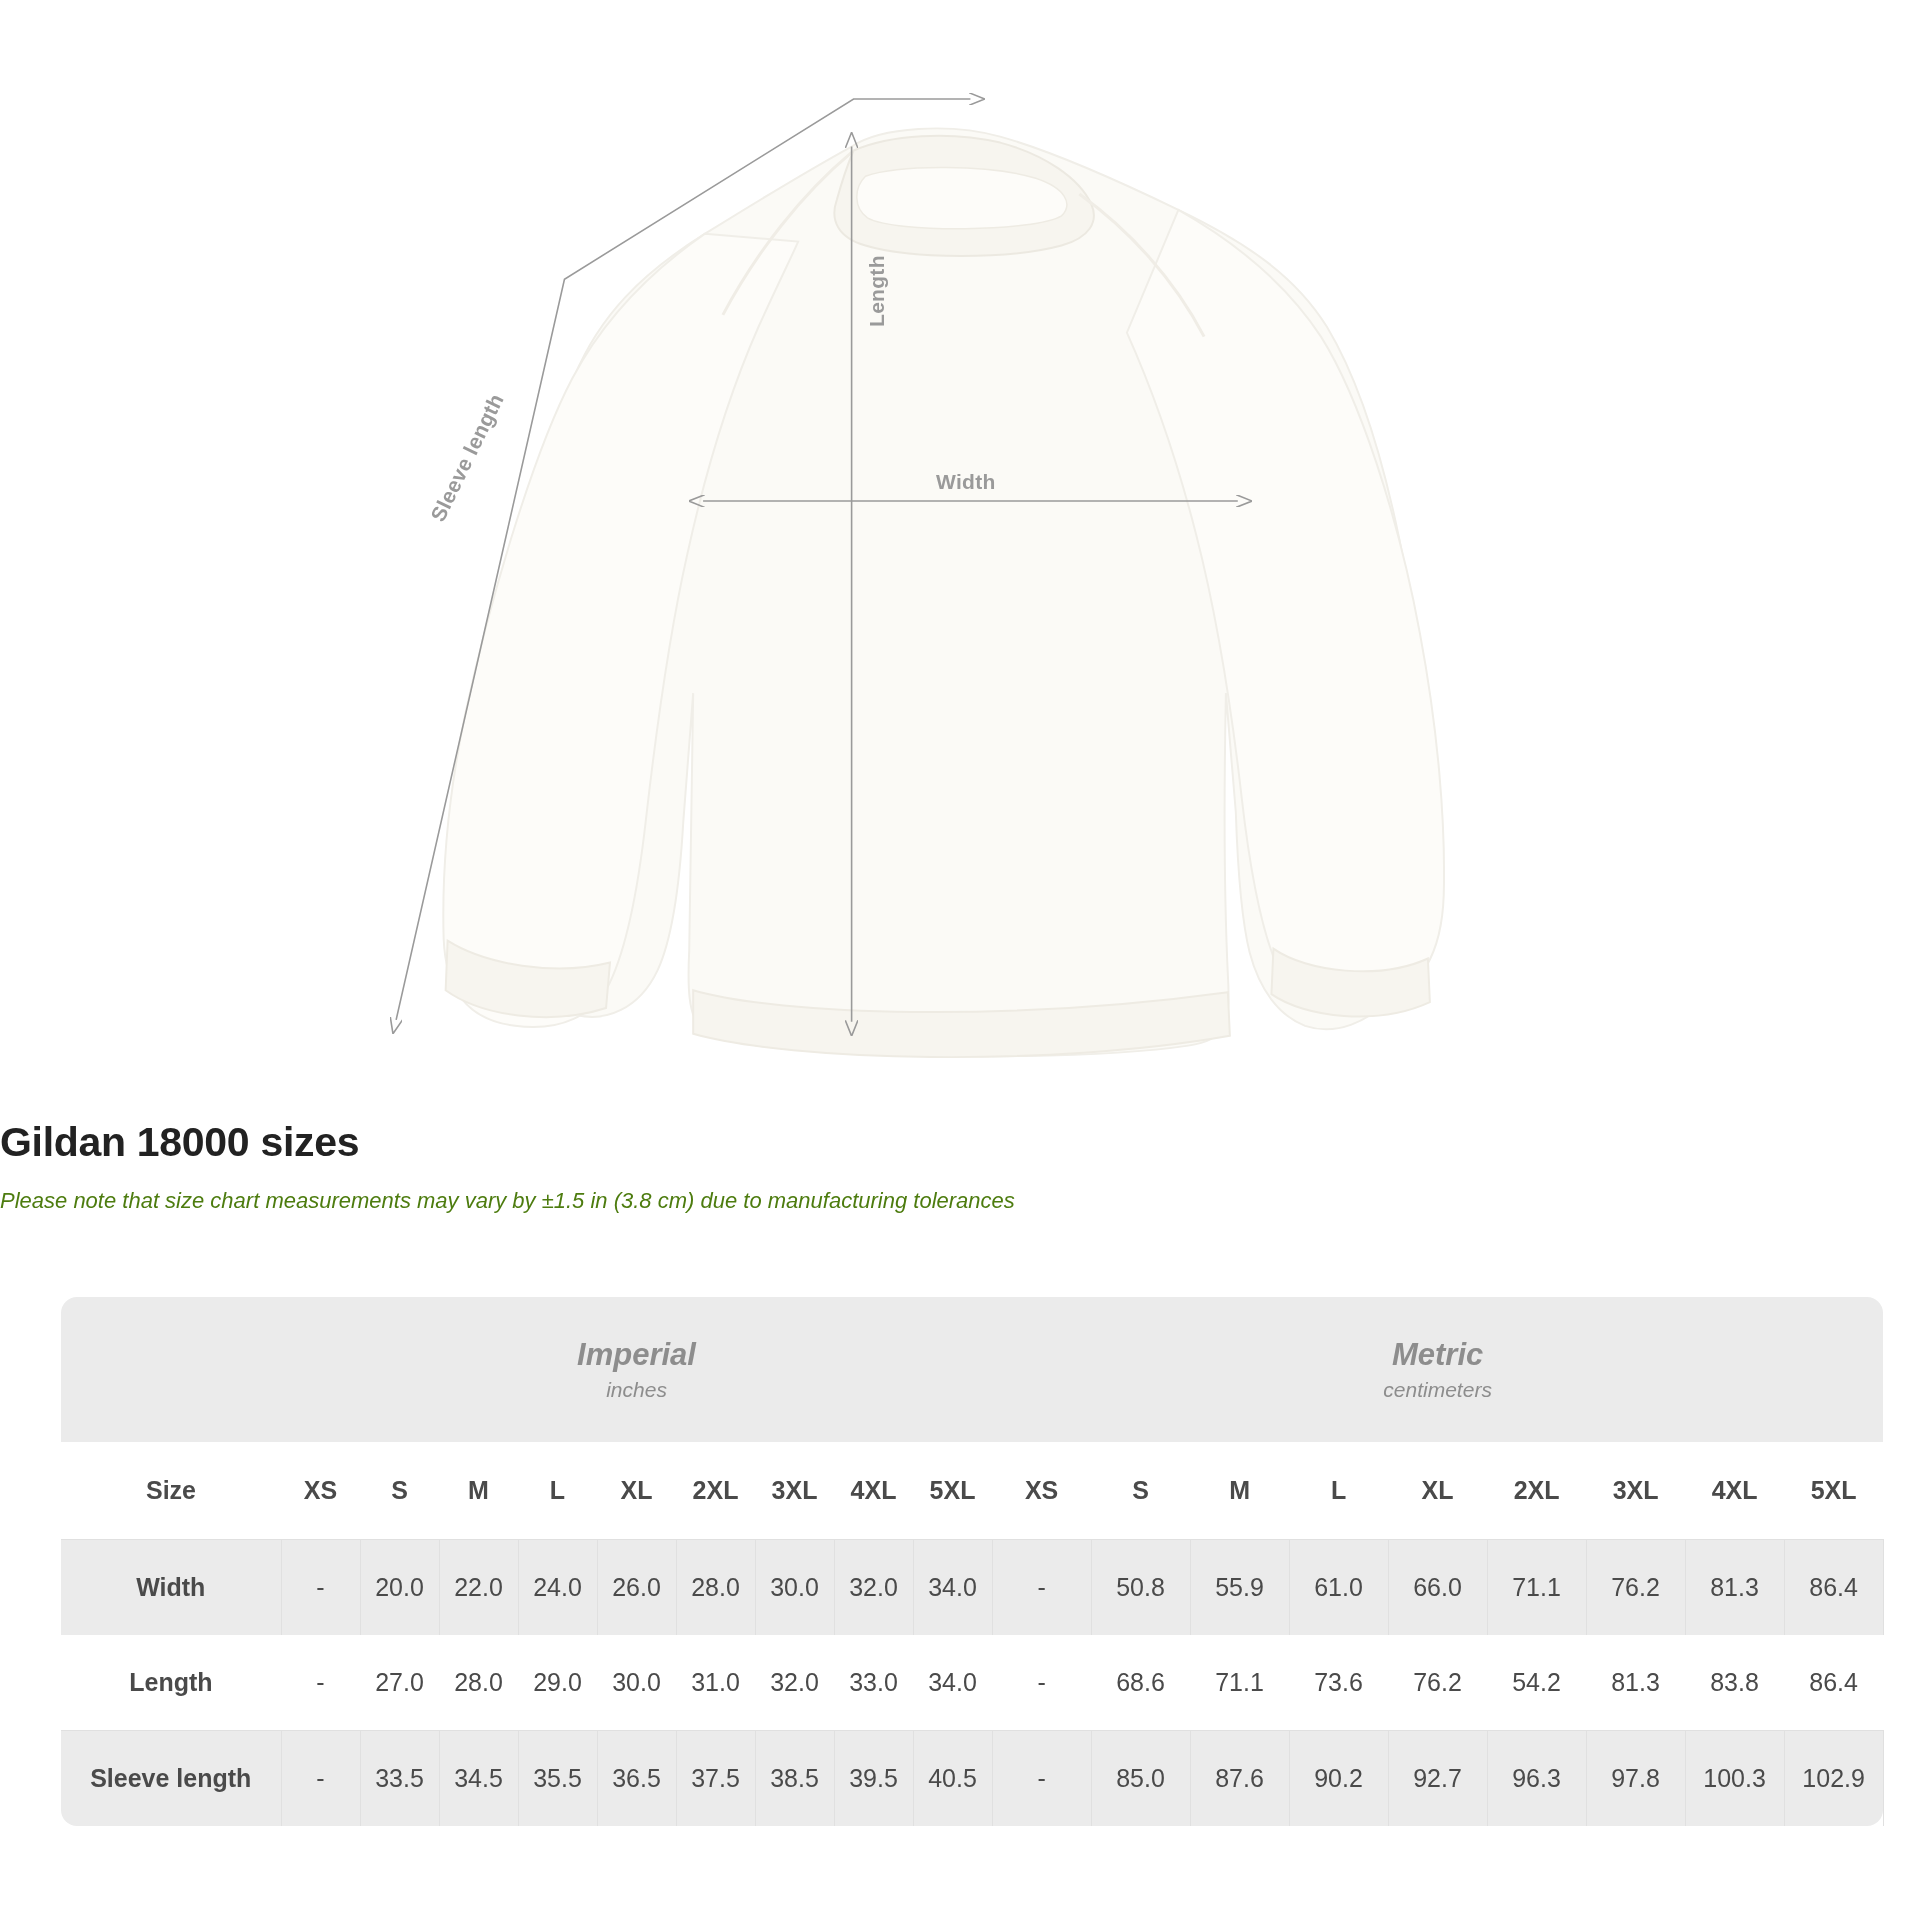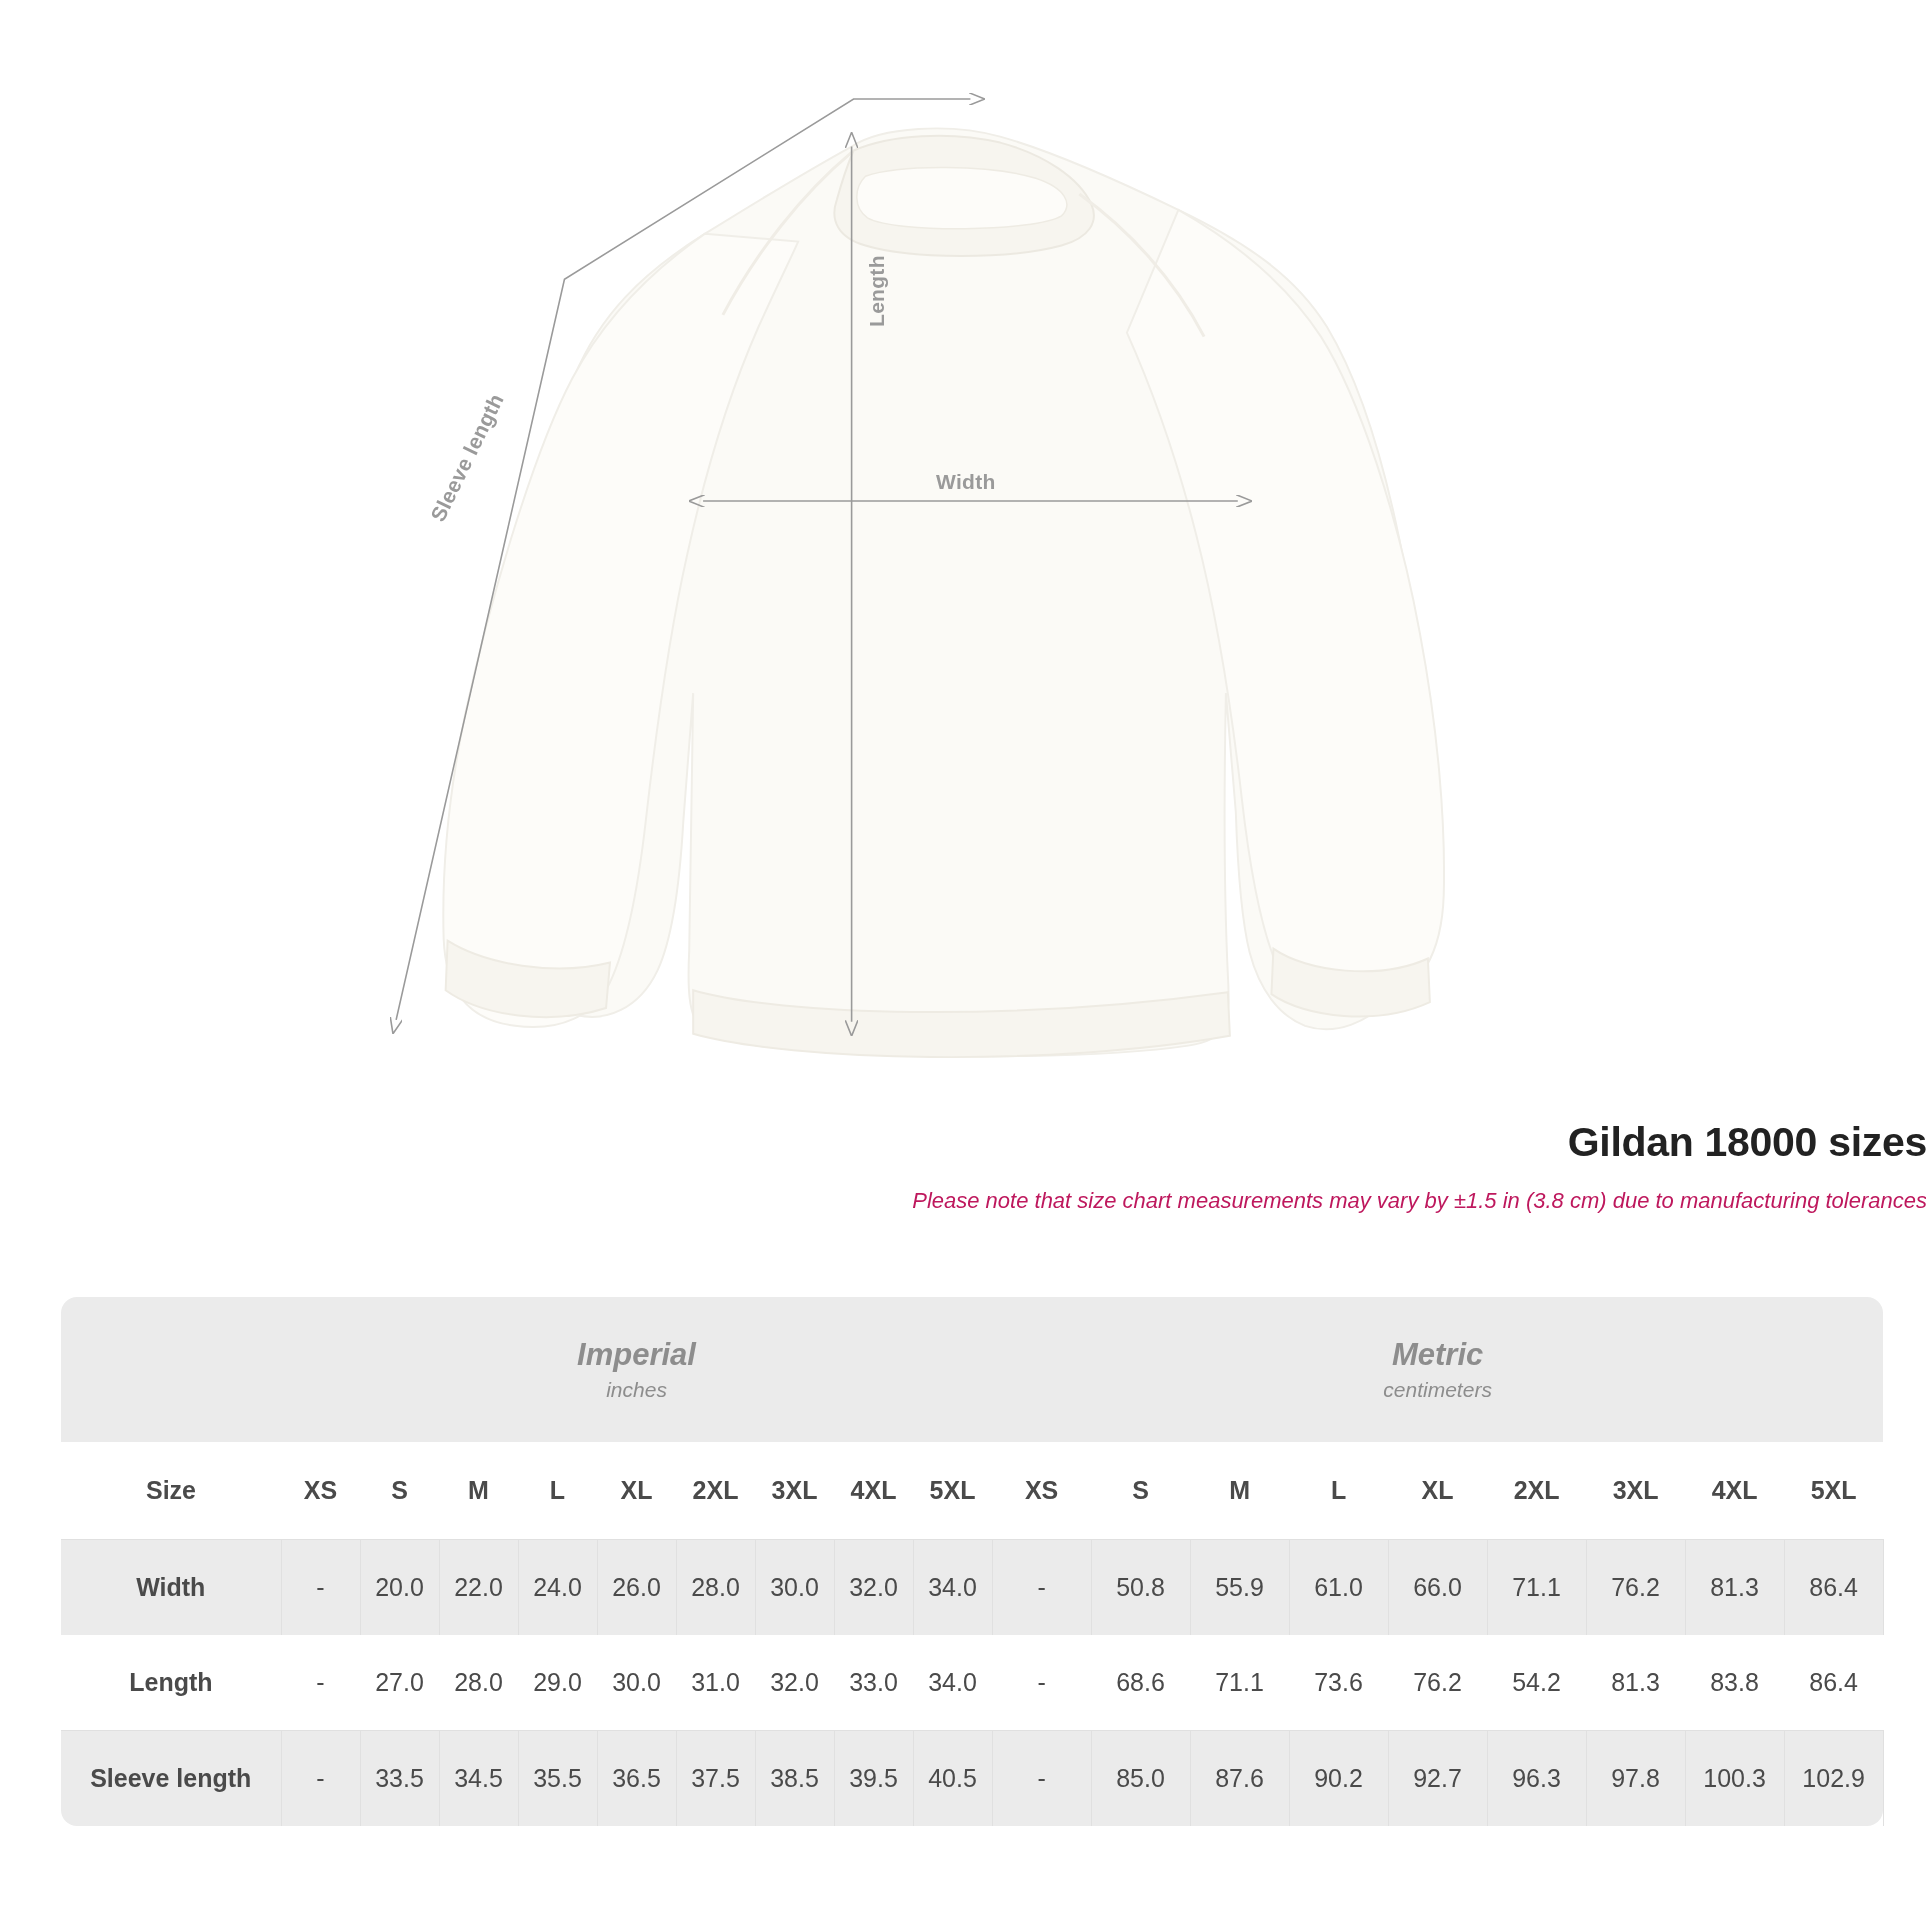--- a/index.html
+++ b/index.html
@@ -58,33 +58,33 @@
     transform-origin: left top;
     white-space: nowrap;
   }
 
   
   .heading-wrap {
     position: absolute;
     top: 1119px;
     left: 0;
     width: 1927px;
-    text-align: right;
+    text-align: left;
   }
   .chart-title {
     font-size: 41px;
     font-weight: bold;
     color: #222222;
     margin: 0;
     letter-spacing: -0.3px;
   }
   .chart-note {
     font-size: 22px;
     font-style: italic;
-    color: #be185d;
+    color: #4d7c0f;
     margin-top: 22px;
   }
 
   
   .table-wrap {
     position: absolute;
     top: 1297px;
     left: 61px;
     width: 1804px;
   }

